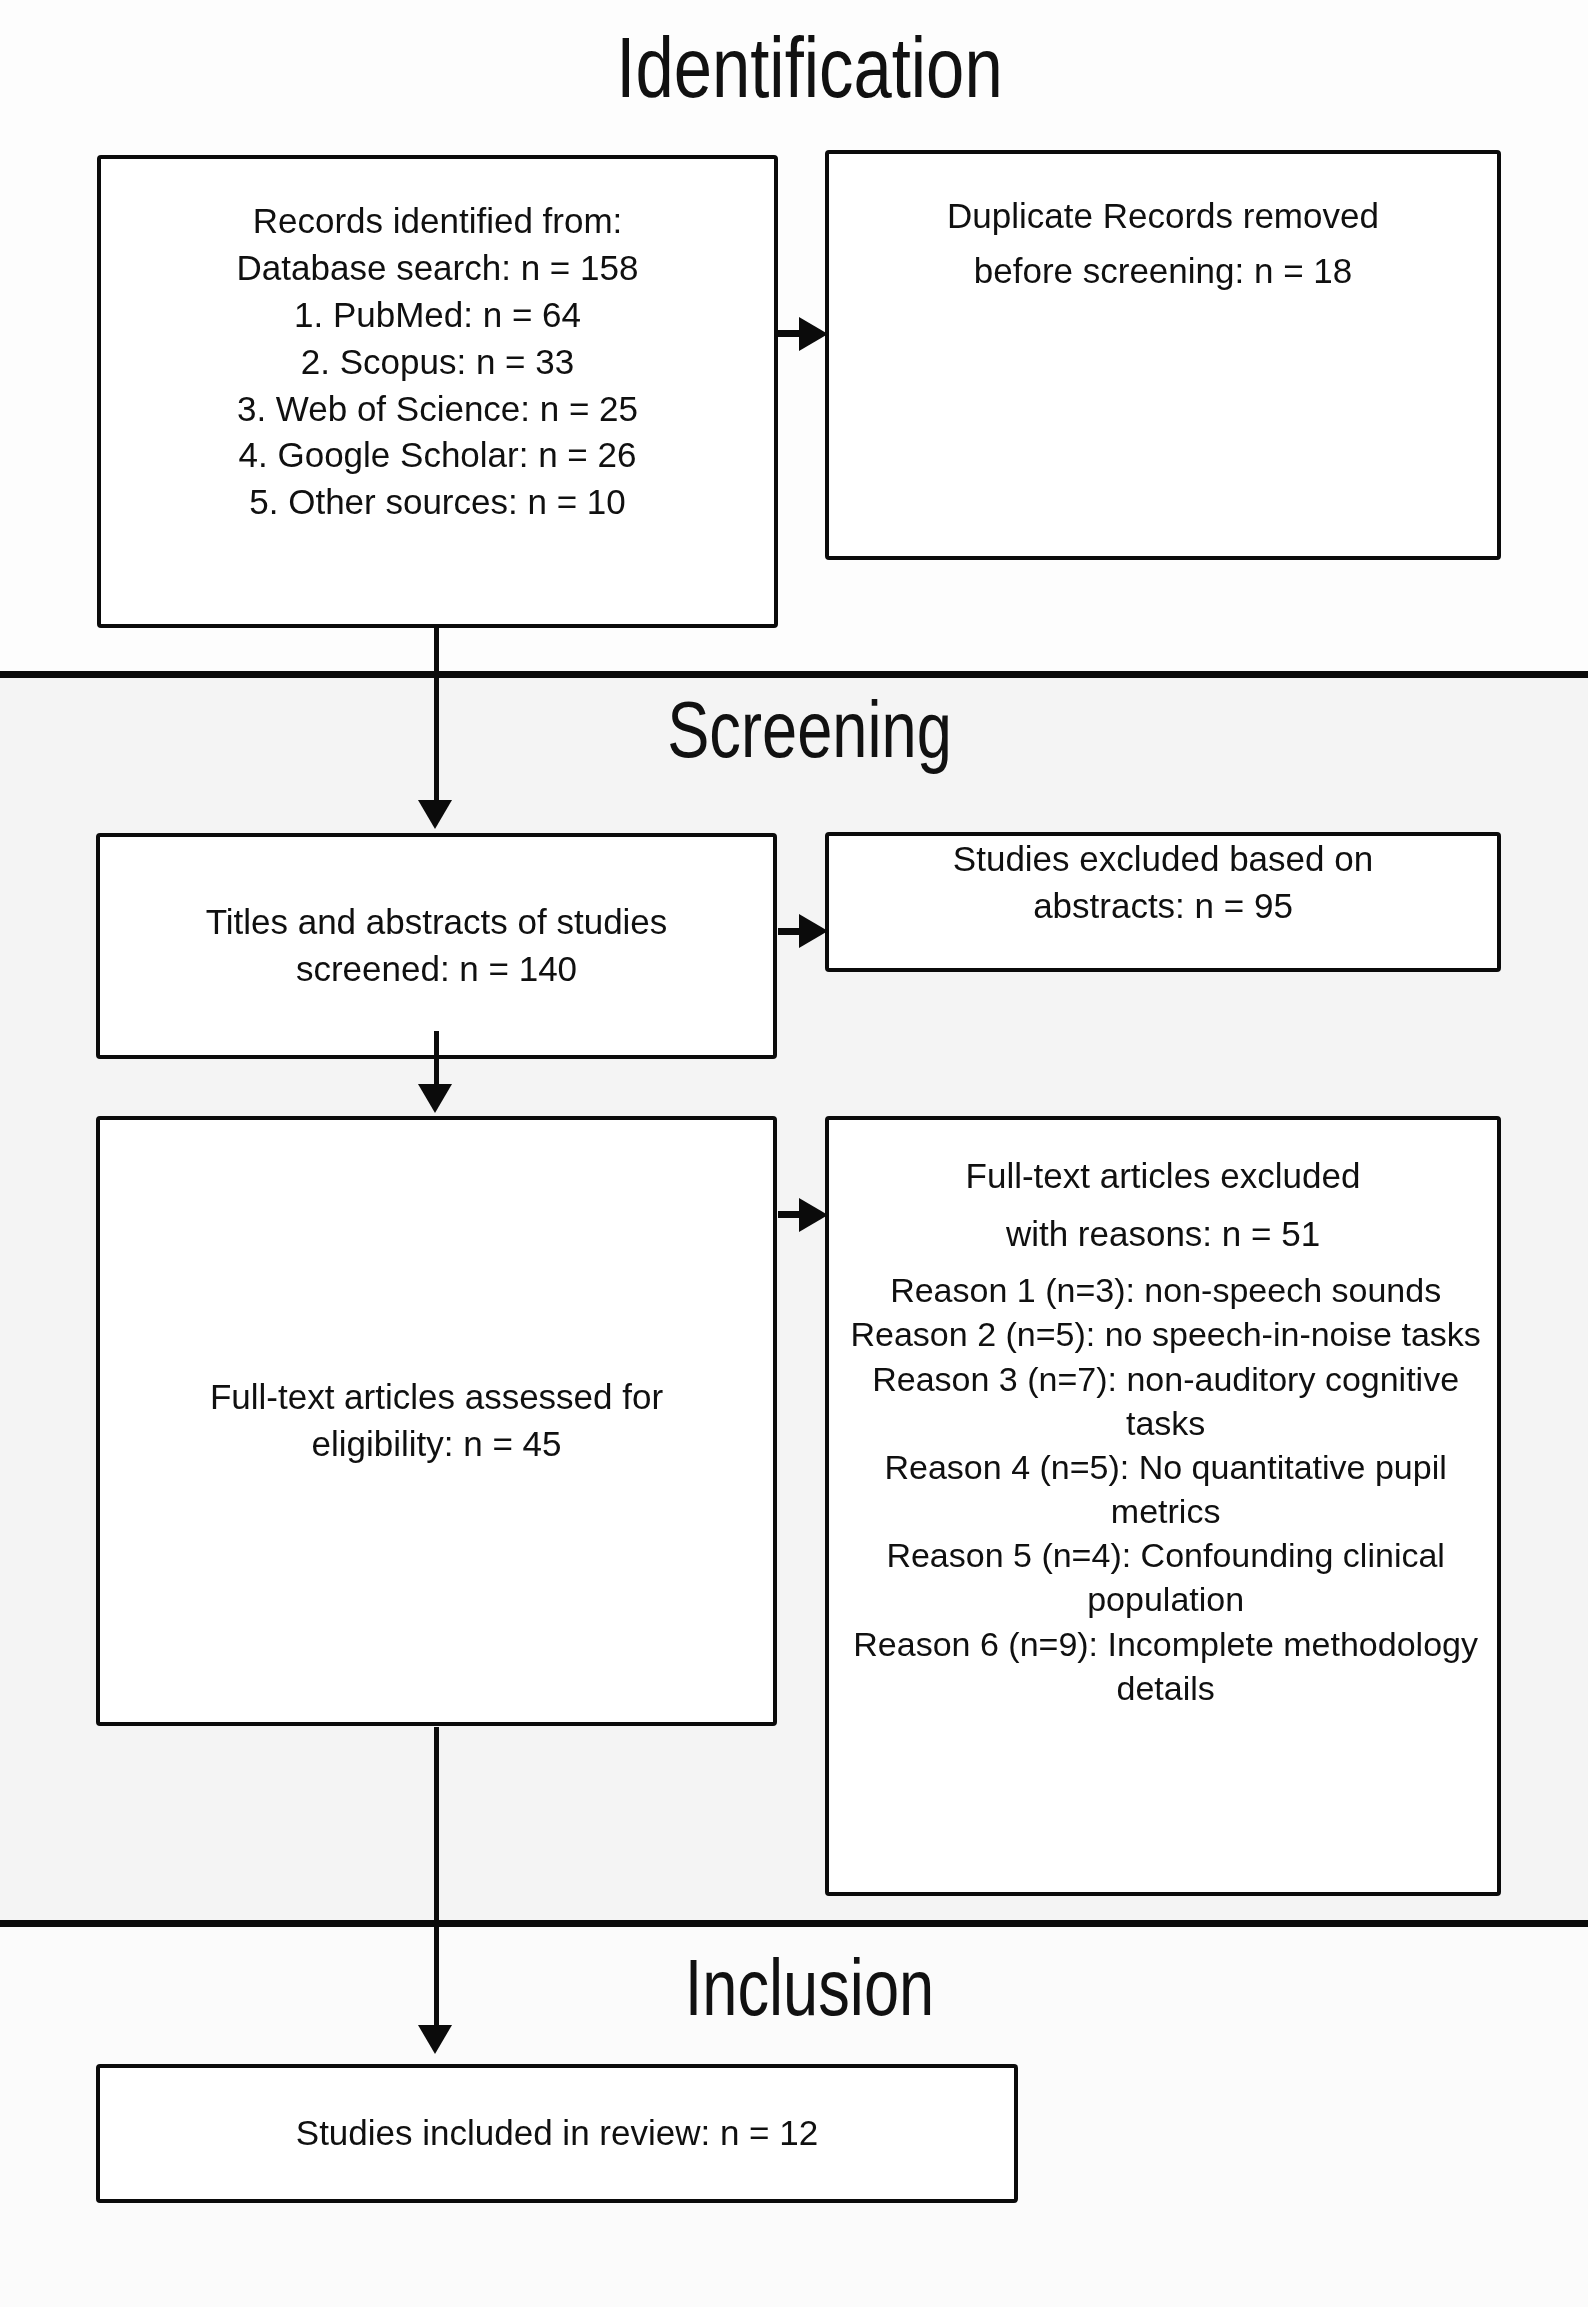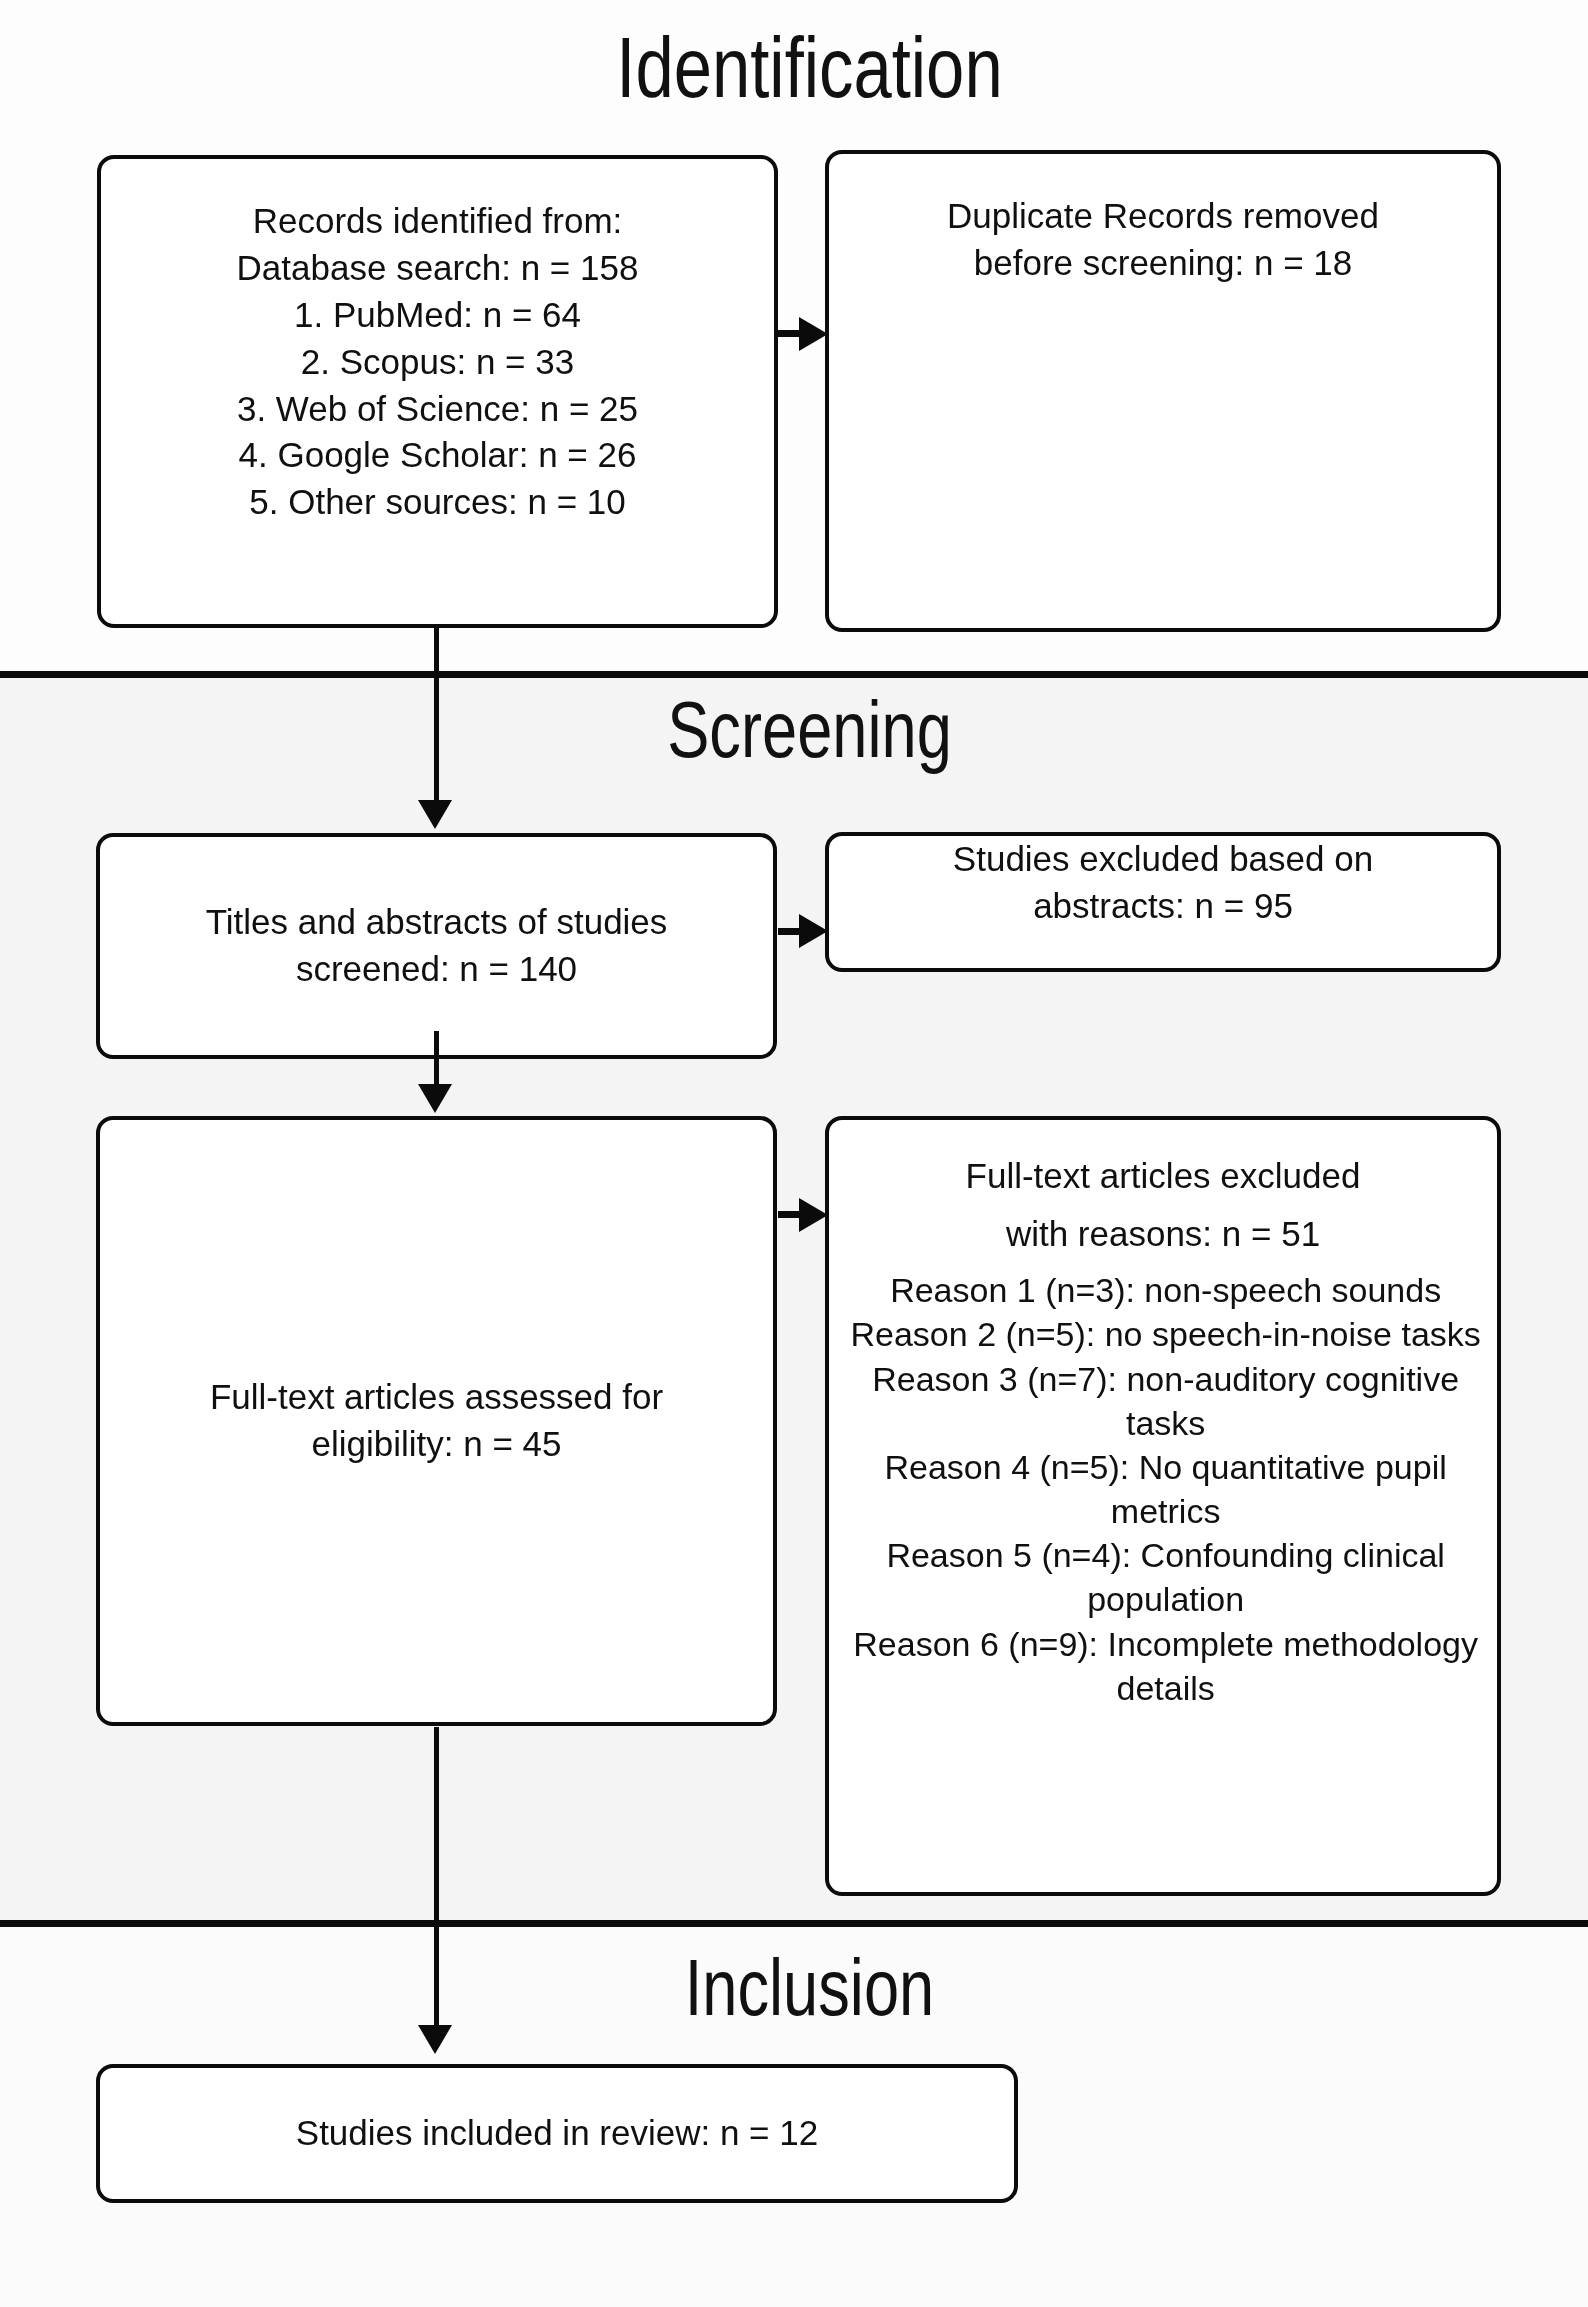--- a/index.html
+++ b/index.html
@@ -63,21 +63,21 @@
     left: 475px; top: 1944px; width: 669px;
     font-size: 79px; line-height: 87px;
   }
 
   
   .fbox {
     position: absolute;
     box-sizing: border-box;
     background: #ffffff;
     border: 4.7px solid #0b0b0b;
-    border-radius: 17px;
+    border-radius: 4px;
     display: flex;
     flex-direction: column;
     justify-content: flex-start;
     align-items: stretch;
     overflow: hidden;
   }
   .fbox .btext {
     font-size: 35px;
     line-height: 1.34;
     color: #101010;
@@ -91,21 +91,21 @@
     text-align: center;
     padding: 0 24px;
   }
   .fbox .blist .li {
     text-align: center;
     white-space: nowrap;
   }
 
   
   #box-identified      { left: 97px;  top: 155px;  width: 681px; height: 473px;  padding-top: 39px; }
-  #box-duplicates      { left: 825px; top: 150px;  width: 676px; height: 482px;  padding-top: 39px; }
+  #box-duplicates      { left: 825px; top: 150px;  width: 676px; height: 410px;  padding-top: 39px; gap: 8px; }
   #box-screened        { left: 96px;  top: 833px; width: 681px; height: 226px;  justify-content: center; padding-top: 0; }
   #box-excl-abstracts  { left: 825px; top: 832px; width: 676px; height: 140px;  justify-content: flex-start; }
   #box-fulltext        { left: 96px;  top: 1116px; width: 681px; height: 610px;  justify-content: center; }
   #box-excl-reasons    { left: 825px; top: 1116px; width: 676px; height: 780px; padding-top: 33px; }
   #box-included        { left: 96px;  top: 2064px; width: 922px; height: 139px;  justify-content: center; }
 
   #box-excl-reasons .reason {
     font-size: 34px;
     line-height: 1.30;
     text-align: center;

